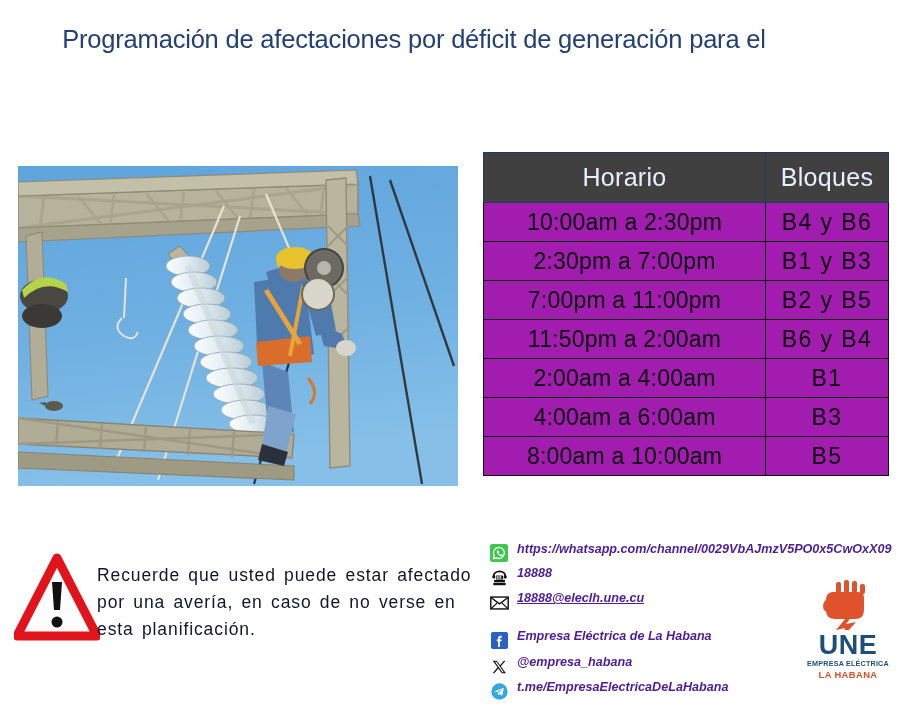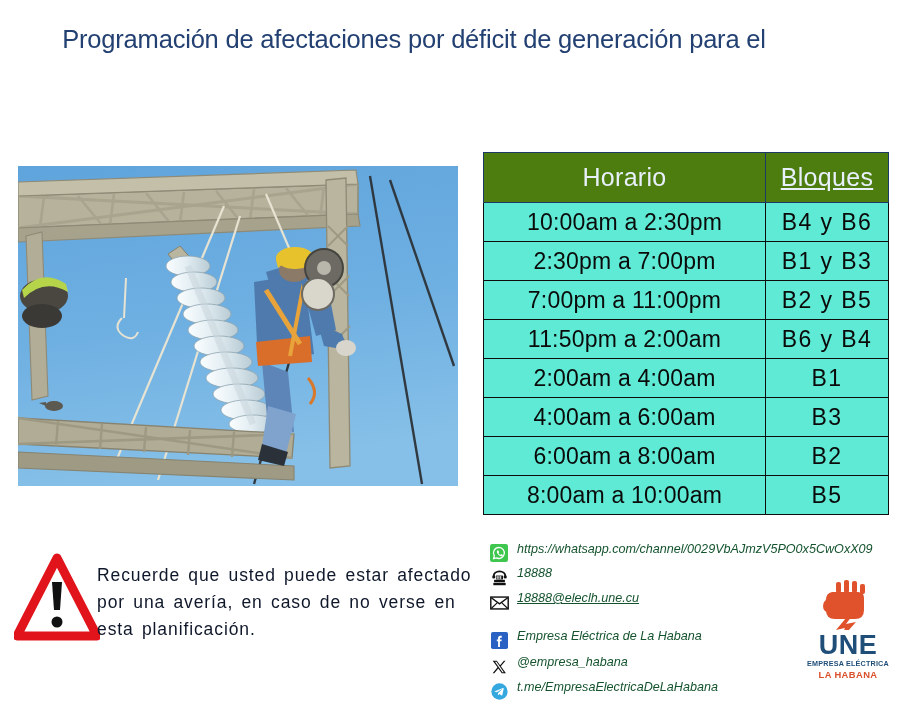--- a/index.html
+++ b/index.html
@@ -65,32 +65,32 @@
     width: 405px;
     border-collapse: collapse;
     table-layout: fixed;
   }
   .sched-table th, .sched-table td {
     border: 1.6px solid #0d0d0d;
     text-align: center;
     font-family: "Liberation Sans", sans-serif;
   }
   .sched-table th {
-    background: #4d7c0f;
+    background: #404040;
     color: #e8f0fb;
     font-weight: 400;
     font-size: 25px;
     height: 50px;
     letter-spacing: 0.3px;
     border-color: #1b3a66;
   }
   .col-horario { width: 282px; }
-  .col-bloques { width: 123px; text-decoration: underline; }
+  .col-bloques { width: 123px; }
   .sched-table td {
-    background: #5eead4;
+    background: #a21caf;
     color: #0a0a0a;
     font-size: 23px;
     height: 39px;
     letter-spacing: 0.2px;
     padding: 0 4px;
   }
   .sched-table td.bloques { letter-spacing: 1.4px; }
 
   
   .warn-icon {
@@ -130,22 +130,22 @@
     height: 21px;
     display: flex;
     align-items: center;
     justify-content: center;
     margin-right: 6px;
     margin-top: 1px;
   }
   .contact-txt {
     font-size: 12.6px;
     font-style: italic;
-    font-weight: normal;
-    color: #14532d;
+    font-weight: bold;
+    color: #4c1d95;
     line-height: 15.5px;
     font-family: "Liberation Sans", sans-serif;
   }
   .contact-txt.underline { text-decoration: underline; }
   .row-wa .contact-txt { line-height: 16px; }
   .row-tel { margin-top: 3px; }
   .row-mail { margin-top: 3px; }
   .row-fb { margin-top: 16px; }
   .row-tg { margin-top: 3px; }
   .row-x { margin-top: 4px; }
@@ -364,24 +364,20 @@
       </tr>
       <tr>
         <td>2:00am a 4:00am</td>
         <td class="bloques">B1</td>
       </tr>
       <tr>
         <td>4:00am a 6:00am</td>
         <td class="bloques">B3</td>
       </tr>
       <tr>
-        <td>6:00am a 8:00am</td>
-        <td class="bloques">B2</td>
-      </tr>
-      <tr>
         <td>8:00am a 10:00am</td>
         <td class="bloques">B5</td>
       </tr>
     </tbody>
   </table>
 
   <div class="warn-icon">
     <svg viewBox="0 0 86 92" width="86" height="92">
       <path d="M43 6 L83 84 L3 84 Z" fill="#ffffff" stroke="#E1141C" stroke-width="9" stroke-linejoin="round"></path>
       <path d="M38 30 h10 l-2 28 h-6 Z" fill="#111111"></path>

